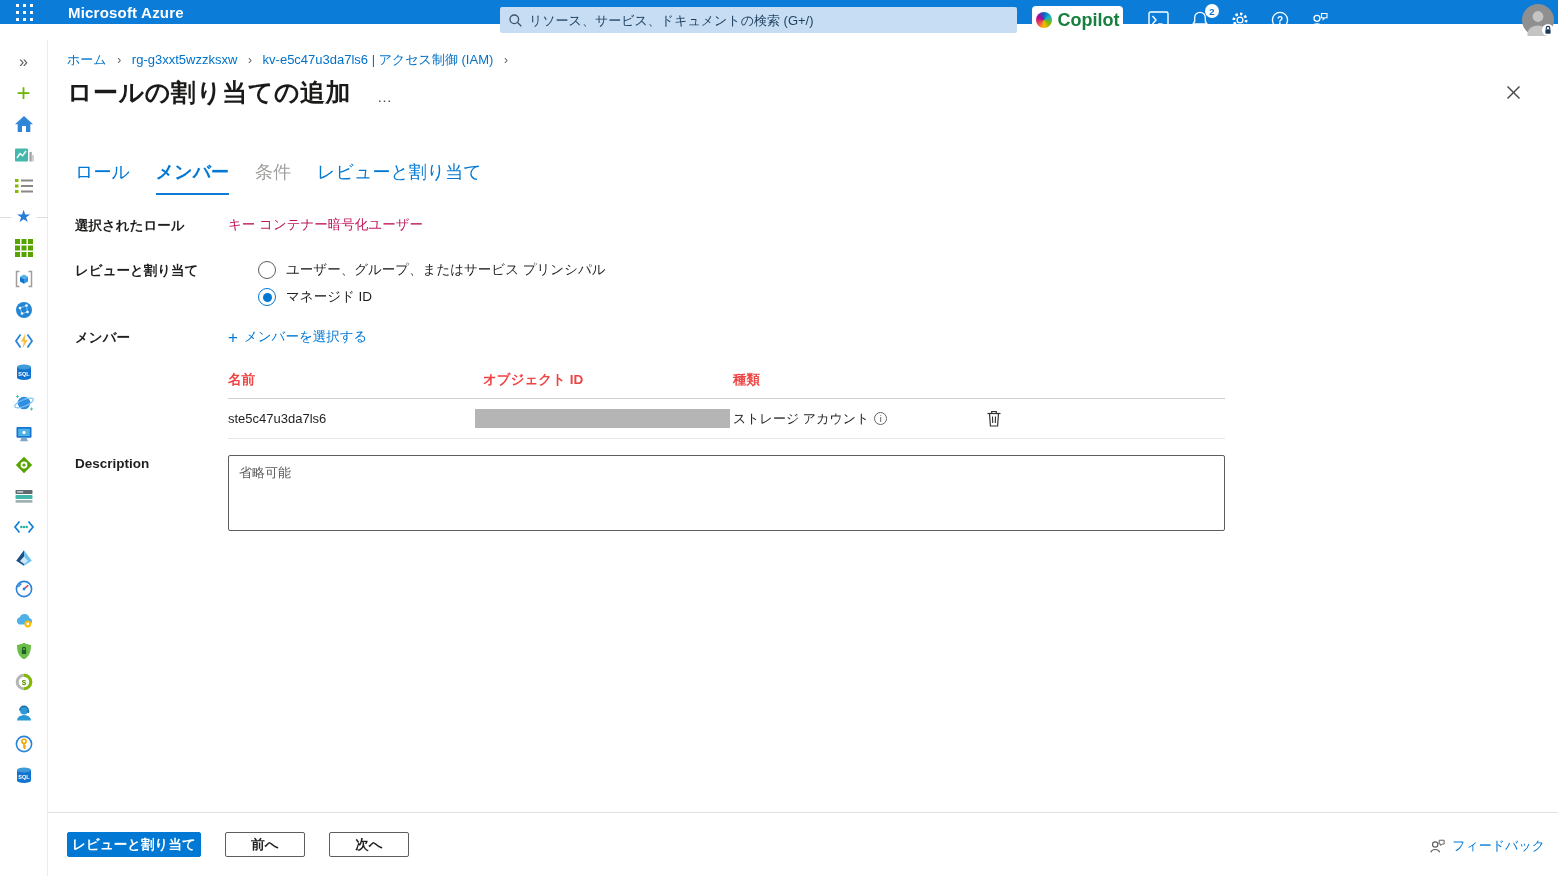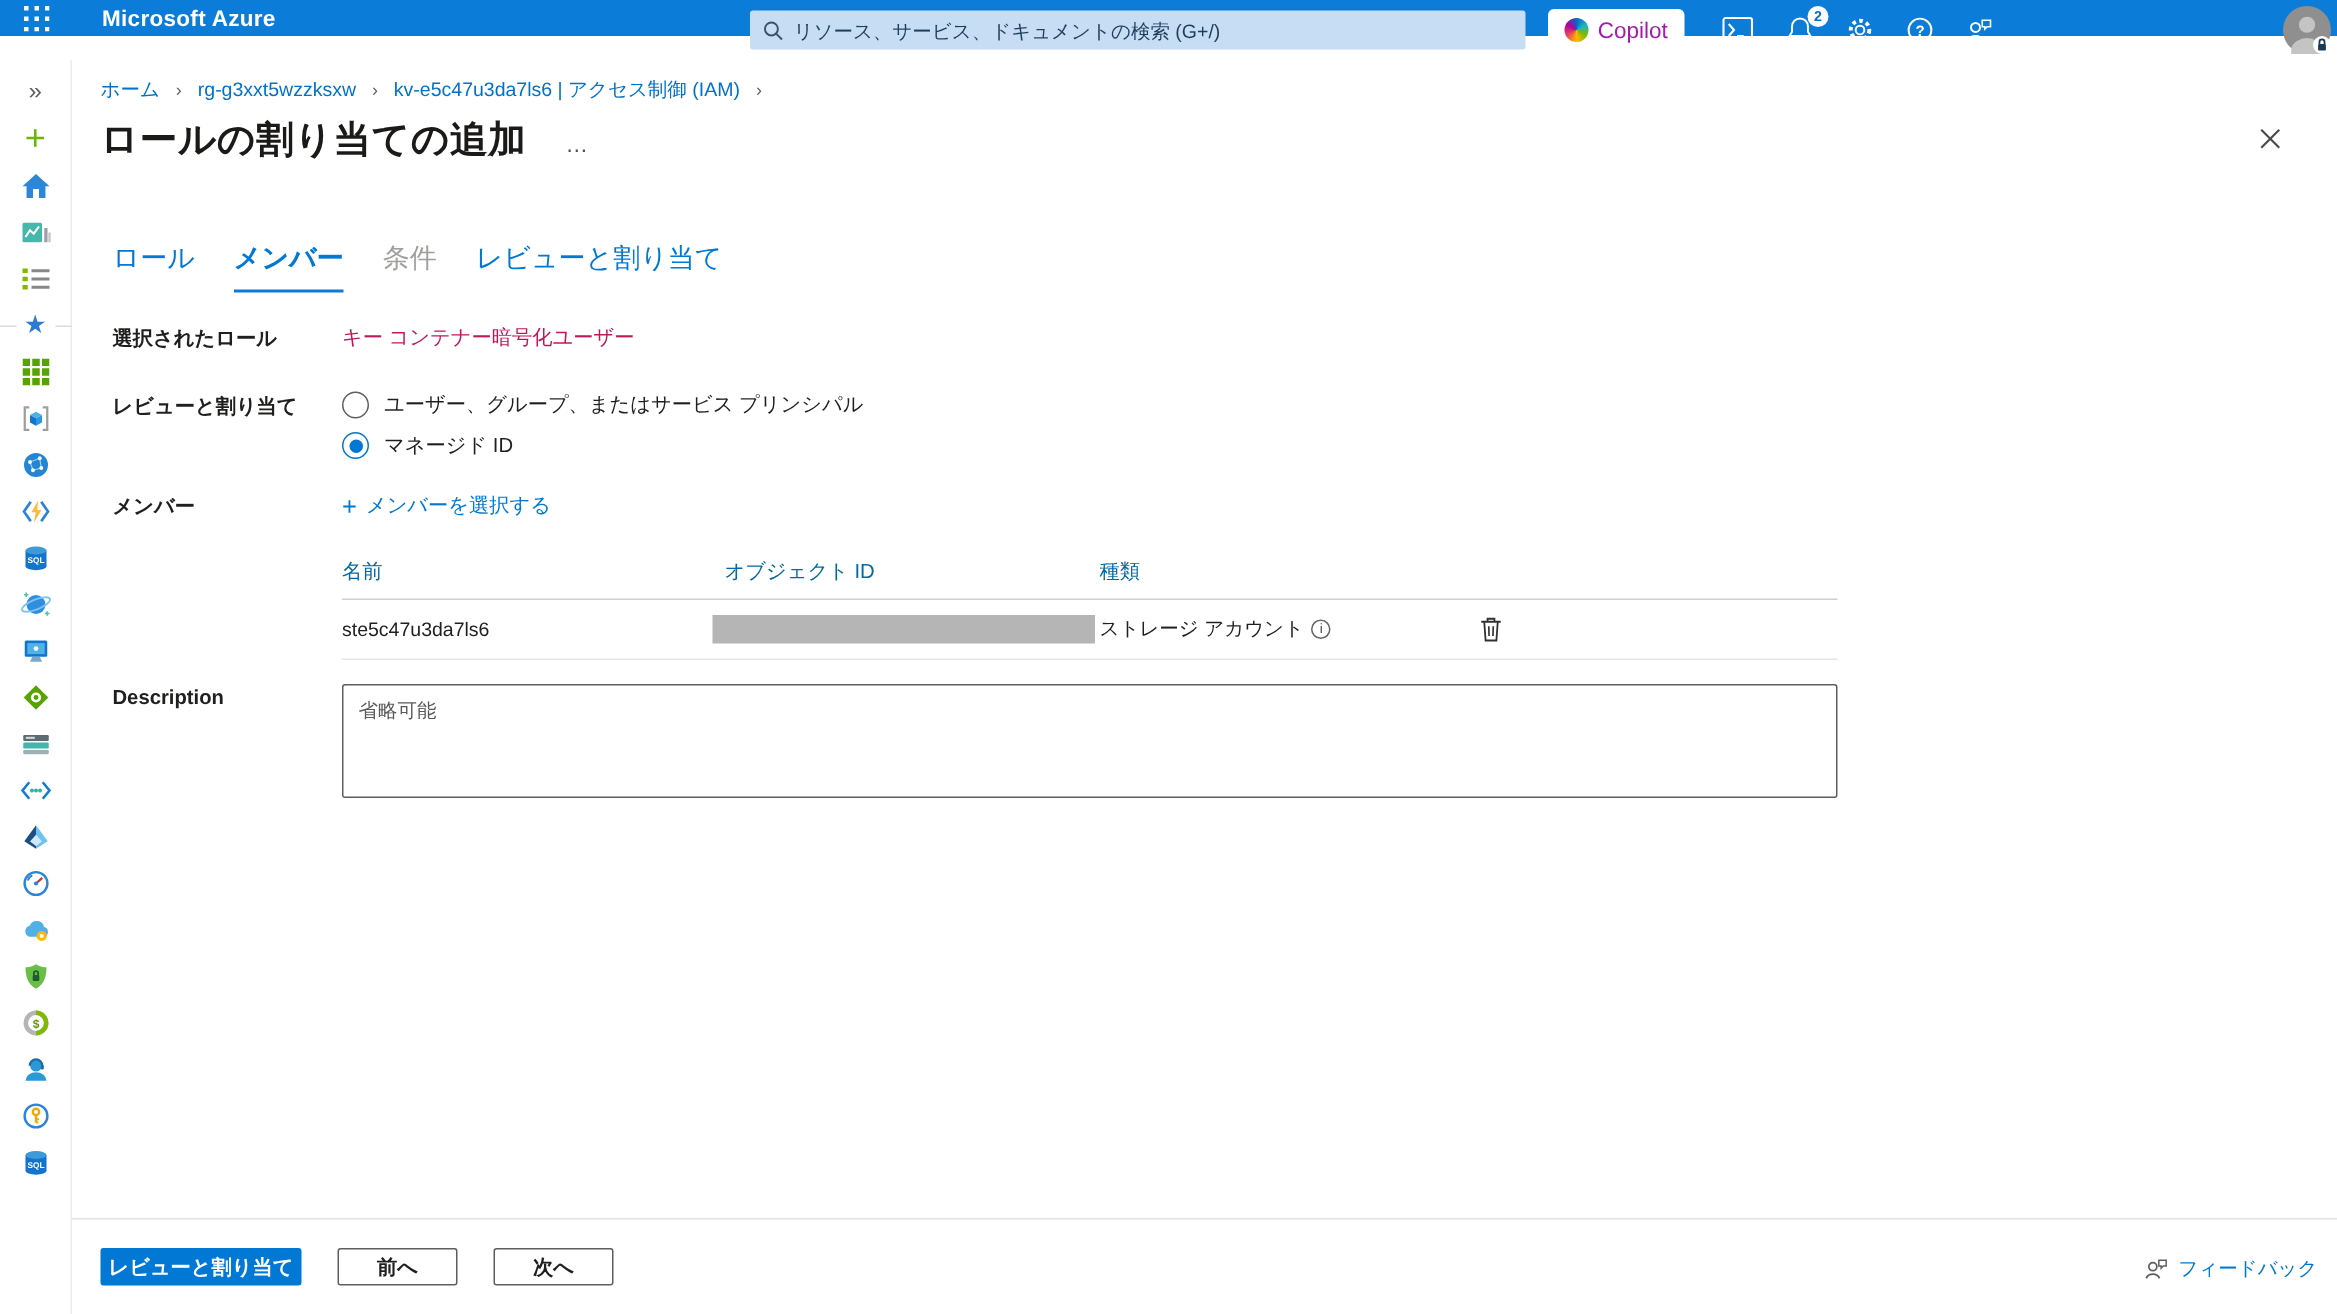--- a/index.html
+++ b/index.html
@@ -9,21 +9,21 @@
 
   
   .topbar { position:absolute; top:0; left:0; right:0; height:24px; background:#0b7cd8; display:flex; align-items:center; }
   .waffle { width:48px; height:40px; display:flex; align-items:center; justify-content:center; cursor:pointer; }
   .brand { color:#fff; font-size:15px; font-weight:700; margin-left:20px; letter-spacing:.2px; }
   .searchbox { position:absolute; left:500px; top:7px; width:517px; height:26px; background:#c6ddf3; border-radius:2px; display:flex; align-items:center; padding:0 8px; }
   .searchbox input { flex:1; border:none; outline:none; background:transparent; font-size:13px; color:#1d3f5e; margin-left:6px; font-family:inherit; }
   .searchbox input::placeholder { color:#1d3f5e; opacity:1; }
   .copilot { position:absolute; left:1032px; top:6px; height:28px; width:91px; background:#fff; border:none; border-radius:4px; display:flex; align-items:center; justify-content:center; gap:6px; cursor:pointer; }
   .copilot-logo { width:16px; height:16px; border-radius:50%; background:conic-gradient(#0a64c2,#19b3c8,#7fba00,#ffb900,#e74856,#b4009e,#0a64c2); }
-  .copilot-label { font-size:15px; font-weight:400; color:#a21caf; }
+  .copilot-label { font-size:18px; font-weight:700; color:#15803d; }
   .tb-btn { position:absolute; top:8px; width:24px; height:24px; display:flex; align-items:center; justify-content:center; cursor:pointer; }
   .tb-cloudshell { left:1146px; } .tb-bell { left:1188px; } .tb-gear { left:1228px; } .tb-help { left:1268px; } .tb-feedback { left:1307px; }
   .badge { position:absolute; top:-4px; right:-7px; min-width:14px; height:14px; background:#fff; color:#0b6bc4; border-radius:50%; font-size:9.5px; font-weight:700; display:flex; align-items:center; justify-content:center; }
   .avatar { position:absolute; left:1522px; top:4px; width:32px; height:32px; cursor:pointer; }
 
   
   .sidebar { position:absolute; top:40px; left:0; bottom:0; width:48px; background:#fff; border-right:1px solid #ececec; display:flex; flex-direction:column; align-items:center; padding-top:6px; }
   .sb-item { width:48px; height:31px; display:flex; align-items:center; justify-content:center; cursor:pointer; flex:0 0 auto; position:relative; }
   .sb-glyph { font-size:16px; color:#5f5e5c; line-height:1; }
   .sb-plus { font-size:24px; color:#6bb700; font-weight:400; }
@@ -48,30 +48,30 @@
   .tab.disabled { color:#a19f9d; cursor:default; }
 
   .form { position:absolute; top:168px; left:27px; width:1198px; }
   .frow { display:grid; grid-template-columns:153px 1fr; align-items:start; }
   .flabel { font-size:13.5px; font-weight:700; color:#201f1e; padding-top:1px; }
   .flabel.en { font-weight:600; }
   .fvalue { font-size:13.5px; color:#be185d; }
   .r-role { margin-top:8px; }
   .r-access { margin-top:26px; }
   .radios { display:flex; flex-direction:column; gap:9px; }
-  .radio { display:flex; align-items:center; gap:10px; cursor:pointer; font-size:13.5px; }
+  .radio { display:flex; align-items:center; gap:10px; cursor:pointer; font-size:13.5px;margin-left:30px; }
   .rb { width:18px; height:18px; border:1px solid #605e5c; border-radius:50%; flex:0 0 auto; background:#fff; }
   .rb.sel { border-color:#0078d4; position:relative; }
   .rb.sel::after { content:""; position:absolute; inset:3.5px; border-radius:50%; background:#0078d4; }
   .r-members { margin-top:22px; }
   .addlink { color:#0078d4; font-size:13.5px; display:inline-flex; align-items:center; gap:6px; }
   .addlink .plus { font-size:17px; line-height:1; }
 
   .mtable { margin-top:24px; width:997px; }
-  .thead { display:grid; grid-template-columns:255px 250px 250px 1fr; padding-bottom:9px; border-bottom:1px solid #d2d0ce; font-size:13.5px; font-weight:400; color:#0369a1; }
+  .thead { display:grid; grid-template-columns:255px 250px 250px 1fr; padding-bottom:9px; border-bottom:1px solid #d2d0ce; font-size:13.5px; font-weight:700; color:#ef4444; }
   .trow { display:grid; grid-template-columns:255px 250px 250px 1fr; height:40px; align-items:center; border-bottom:1px solid #e8e6e4; font-size:13px; }
   .redact { width:255px; height:19px; background:#b5b5b5; margin-left:-8px; }
   .typecell { display:flex; align-items:center; gap:5px; }
   .info-i { width:13px; height:13px; border:1px solid #666; border-radius:50%; font-size:9px; color:#444; display:inline-flex; align-items:center; justify-content:center; cursor:default; }
   .trash { background:none; border:none; cursor:pointer; padding:2px; margin-left:2px; display:flex; }
 
   .r-desc { margin-top:16px; }
   .desc-ta { width:997px; height:76px; border:1px solid #605e5c; border-radius:2px; resize:none; font-family:inherit; font-size:13px; color:#000000; padding:8px 10px; outline:none; }
   .desc-ta::placeholder { color:#5a5a5a; opacity:1; }
 

